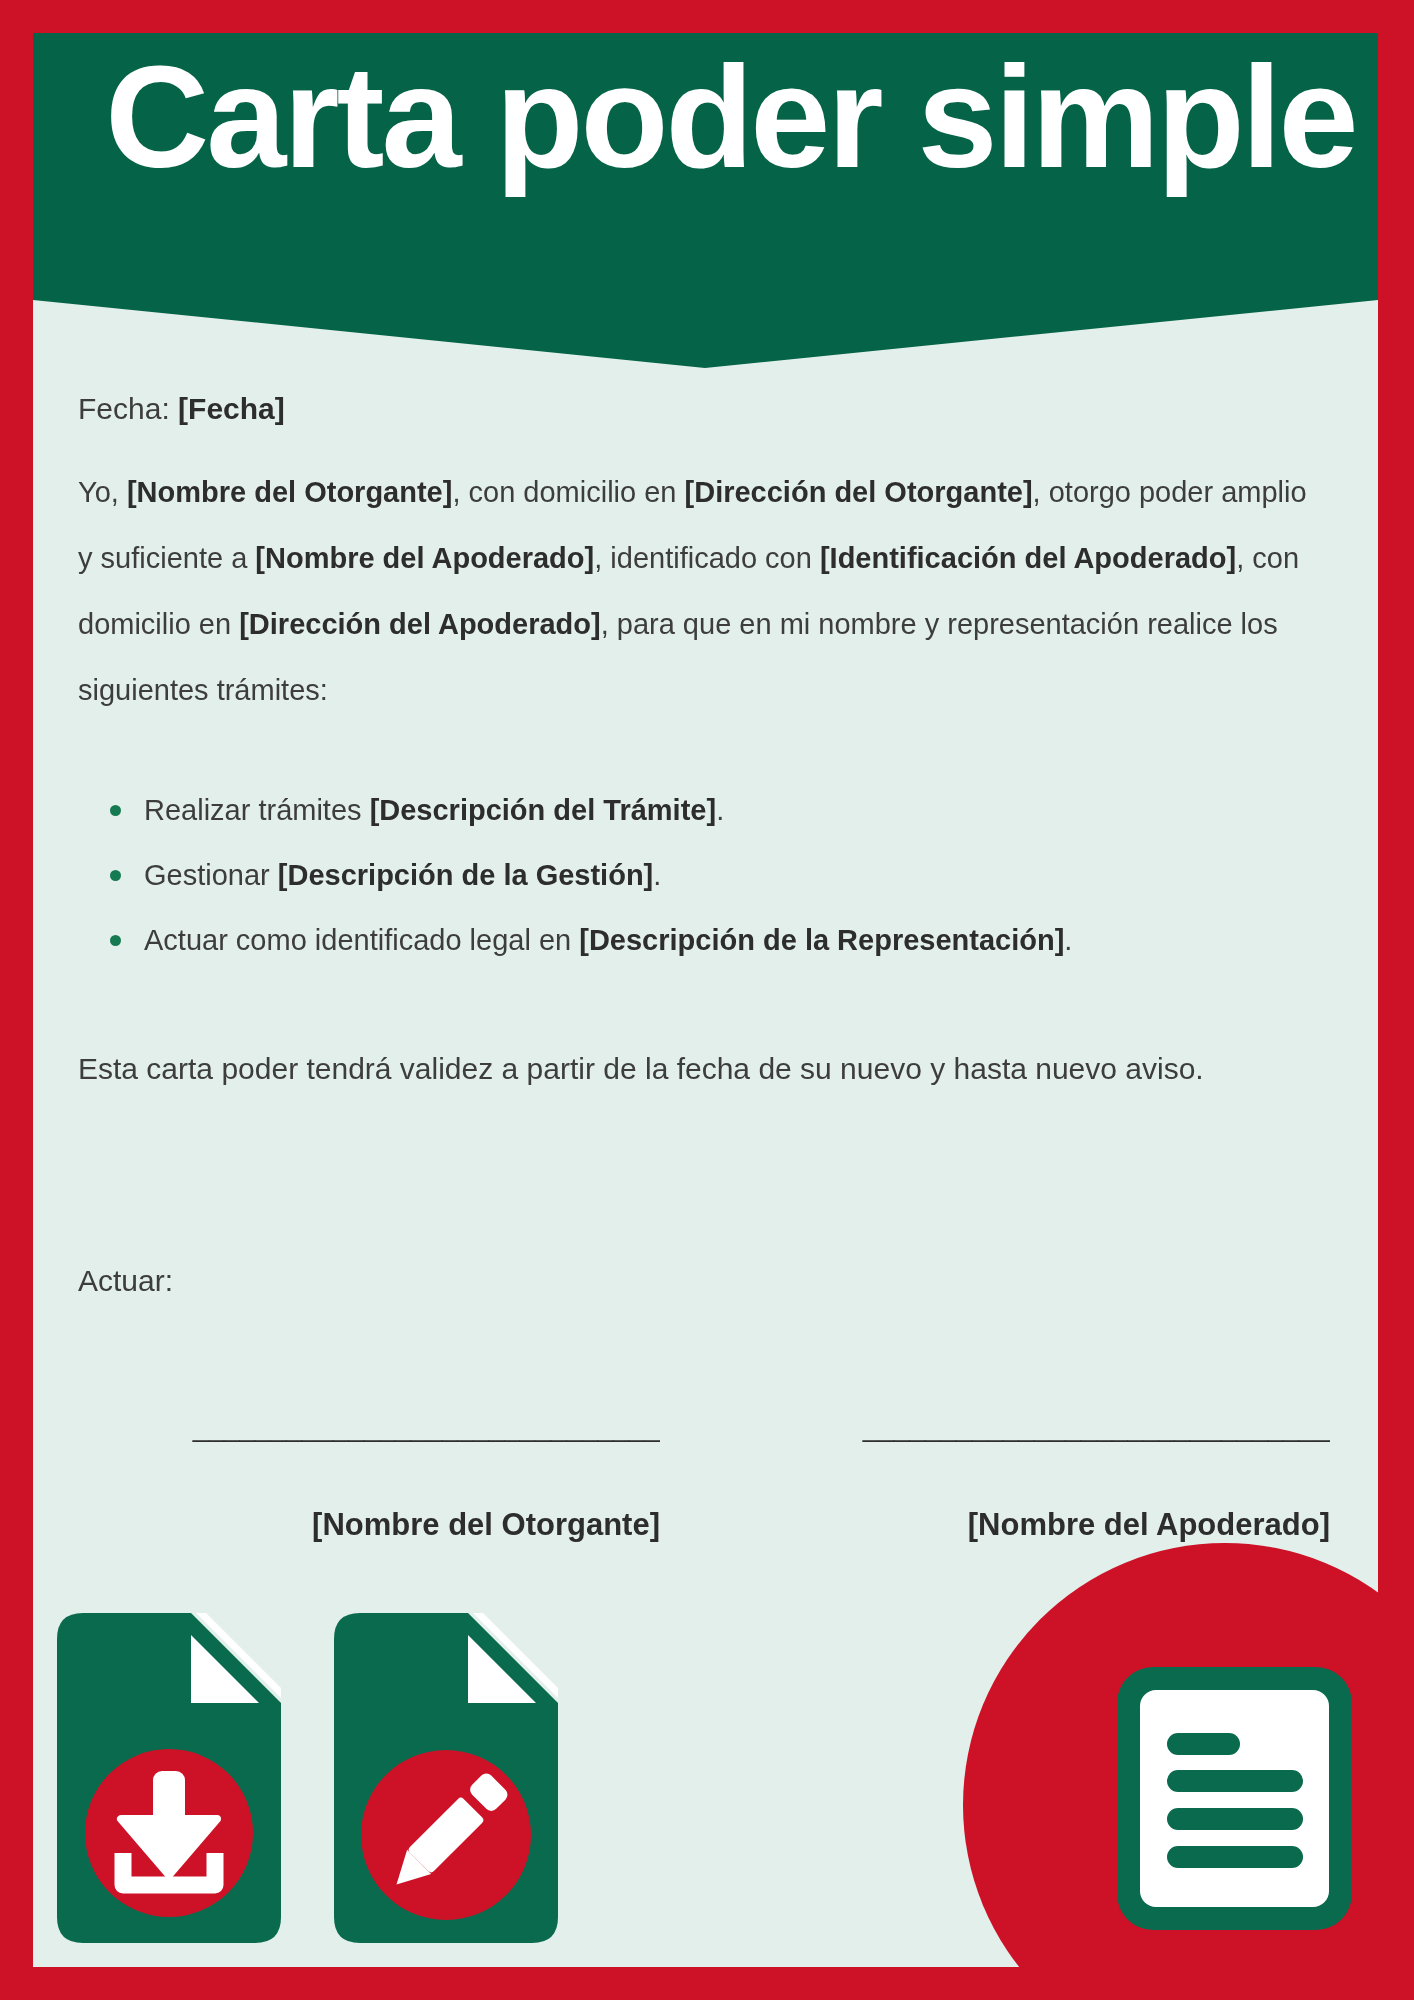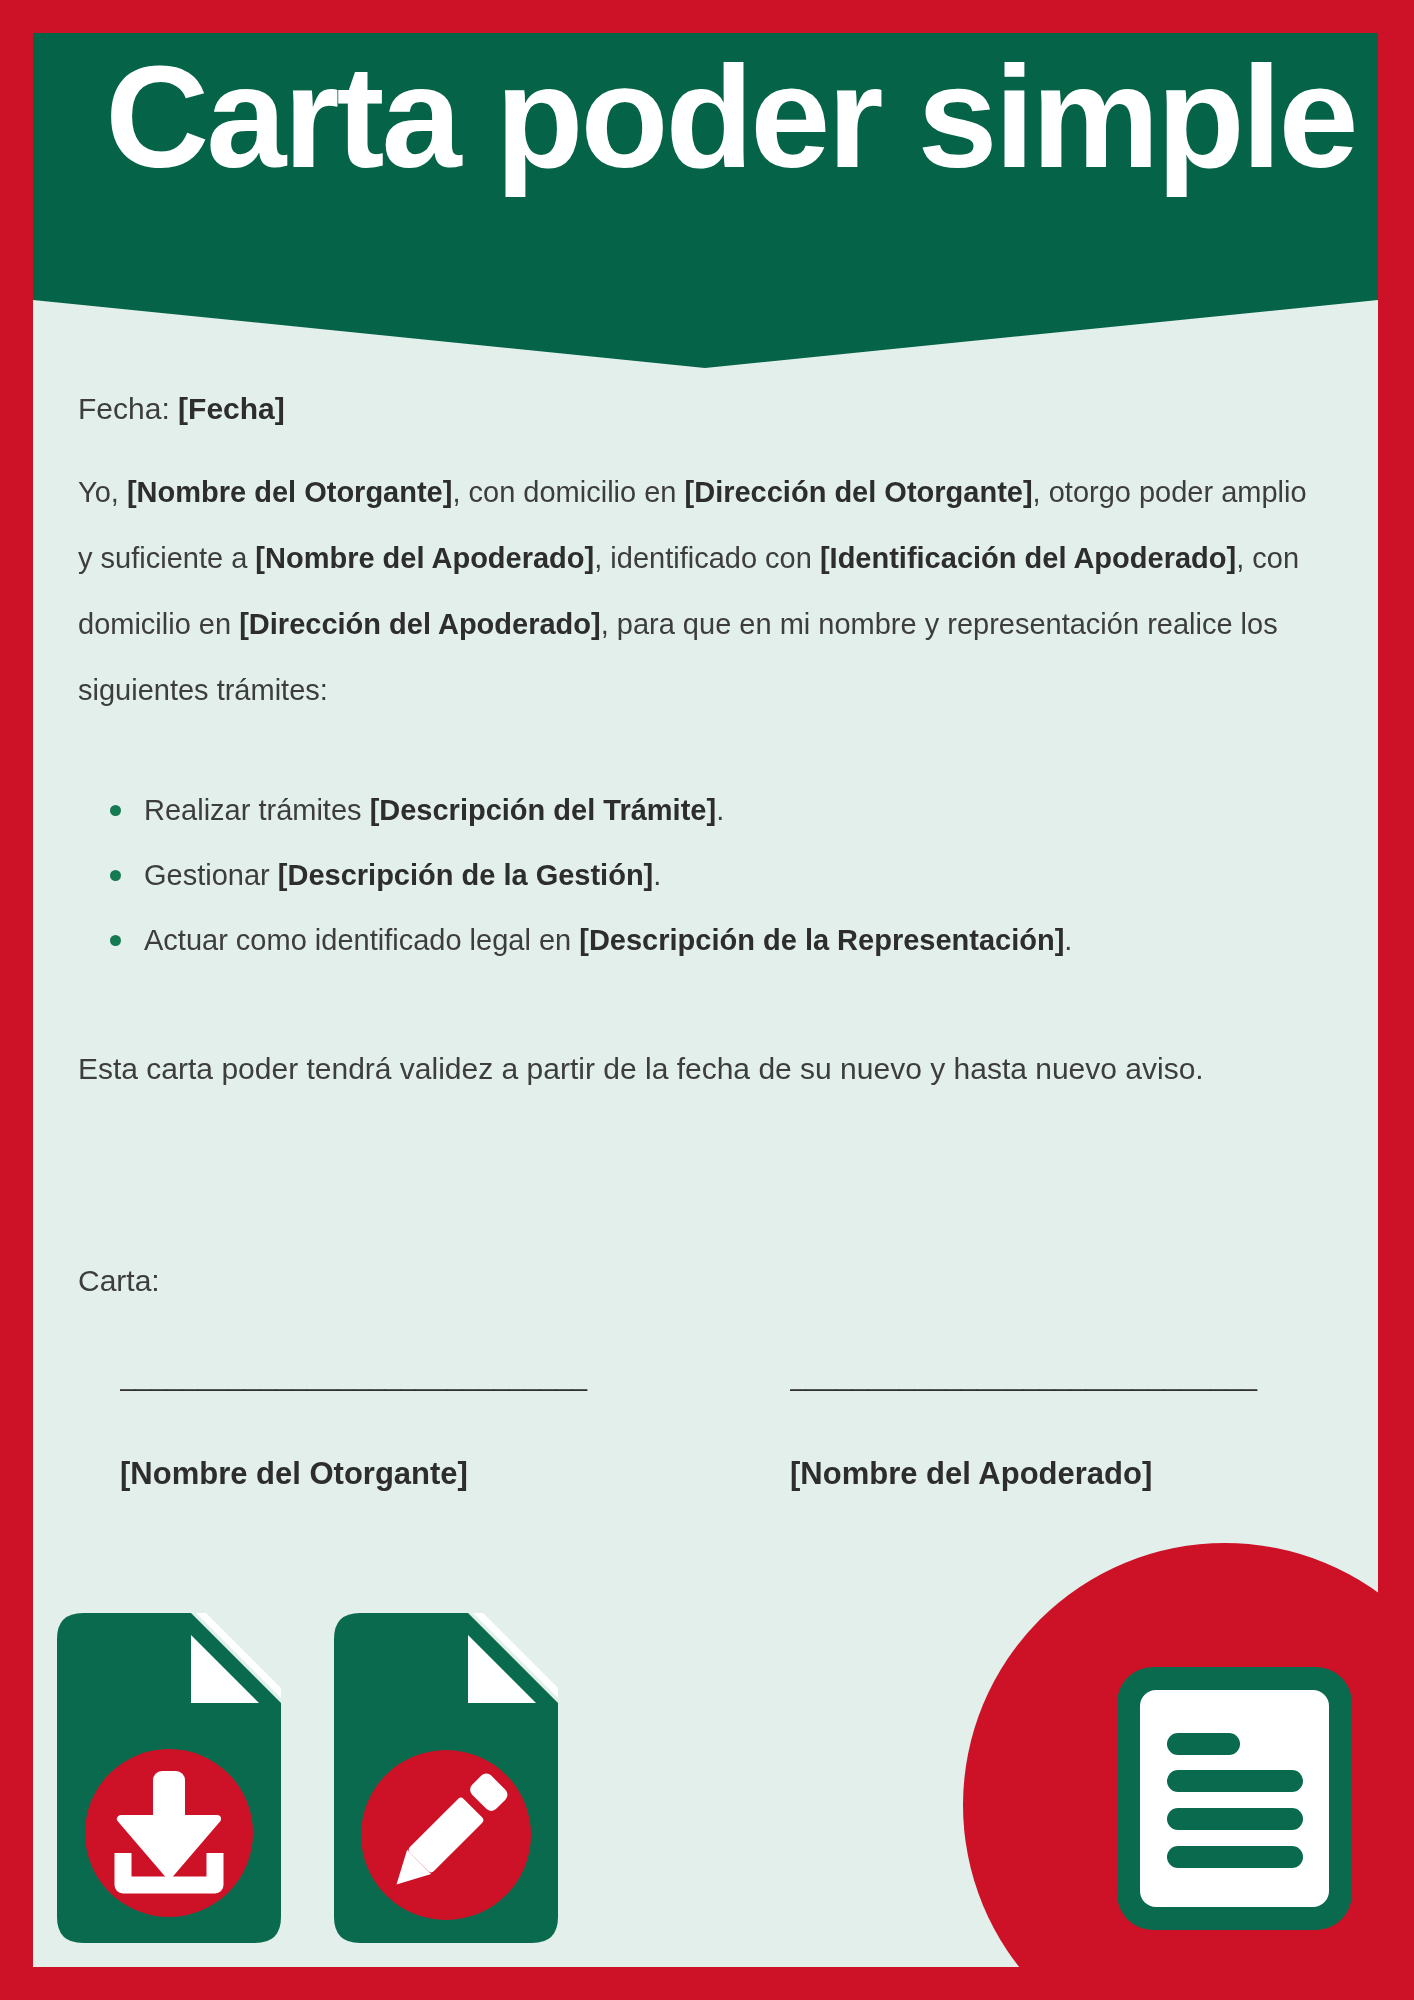--- a/index.html
+++ b/index.html
@@ -32,21 +32,21 @@
     font-size:29px; line-height:65px; color:#3d3d3d; position:absolute;
   }
   .bullet-list li{position:relative; padding-left:66px;}
   .bullet-list li::before{
     content:""; position:absolute; left:32px; top:27px;
     width:11px; height:11px; border-radius:50%; background:#157a51;
   }
   .bullet-list li b{color:#2d2d2d;}
   .validity{left:78px; top:1049px; width:1260px; font-size:30px; line-height:40px;}
   .sig-label{left:78px; top:1261px; font-size:30px; line-height:40px;}
-  .sig-col{position:absolute; top:1358px; width:540px; text-align:left; color:#2d2d2d;}
+  .sig-col{position:absolute; top:1409px; width:540px; text-align:right; color:#2d2d2d;}
   .sig-col .sig-line{font-size:28px; line-height:36px; letter-spacing:0; color:#2f2f2f; white-space:nowrap; overflow:hidden;}
   .sig-col .sig-name{margin-top:60px; font-size:31px; line-height:40px; font-weight:700;}
   .sig-col.left{left:120px;}
   .sig-col.right{left:790px;}
   .file-btn{position:absolute; top:1613px; width:224px; height:330px; cursor:pointer;}
   .file-btn.download{left:57px;}
   .file-btn.edit{left:334px;}
   .file-btn svg{display:block; width:100%; height:100%;}
   .corner-badge{
     position:absolute; left:963px; top:1543px; width:524px; height:524px;
@@ -88,21 +88,21 @@
   <div class="txt intro"><span>Yo, </span><b>[Nombre del Otorgante]</b><span>, con domicilio en </span><b>[Dirección del Otorgante]</b><span>, otorgo poder amplio y suficiente a </span><b>[Nombre del Apoderado]</b><span>, identificado con </span><b>[Identificación del Apoderado]</b><span>, con domicilio en </span><b>[Dirección del Apoderado]</b><span>, para que en mi nombre y representación realice los siguientes trámites:</span></div>
 
   <ul class="bullet-list">
     <li><span>Realizar trámites </span><b>[Descripción del Trámite]</b><span>.</span></li>
     <li><span>Gestionar </span><b>[Descripción de la Gestión]</b><span>.</span></li>
     <li><span>Actuar como identificado legal en </span><b>[Descripción de la Representación]</b><span>.</span></li>
   </ul>
 
   <div class="txt validity">Esta carta poder tendrá validez a partir de la fecha de su nuevo y hasta nuevo aviso.</div>
 
-  <div class="txt sig-label">Carta:</div>
+  <div class="txt sig-label">Actuar:</div>
 
   <div class="sig-col left">
     <div class="sig-line">______________________________</div>
     <div class="sig-name">[Nombre del Otorgante]</div>
   </div>
 
   <div class="sig-col right">
     <div class="sig-line">______________________________</div>
     <div class="sig-name">[Nombre del Apoderado]</div>
   </div>

